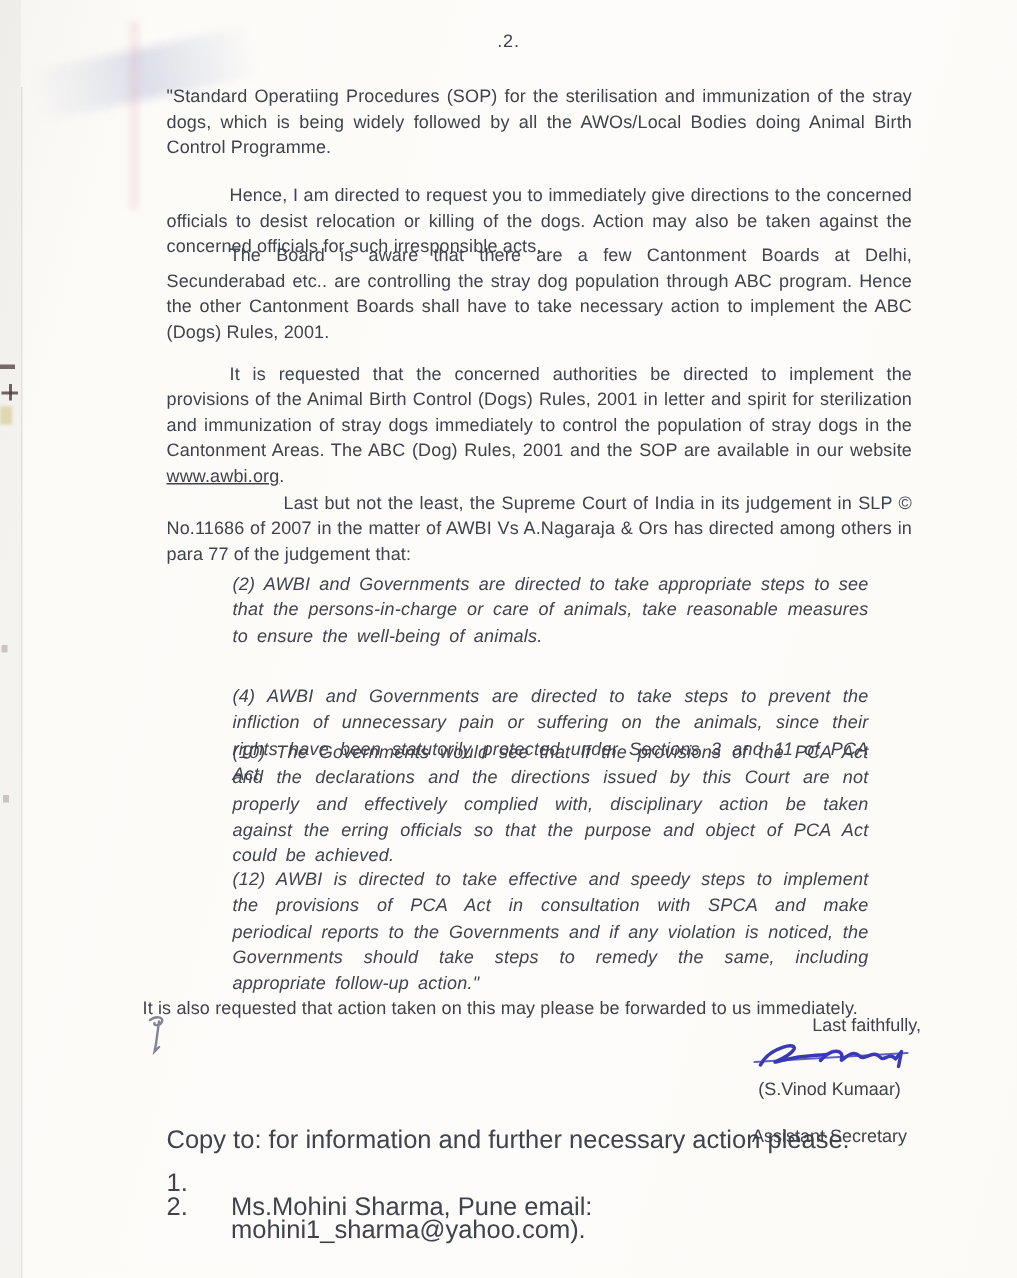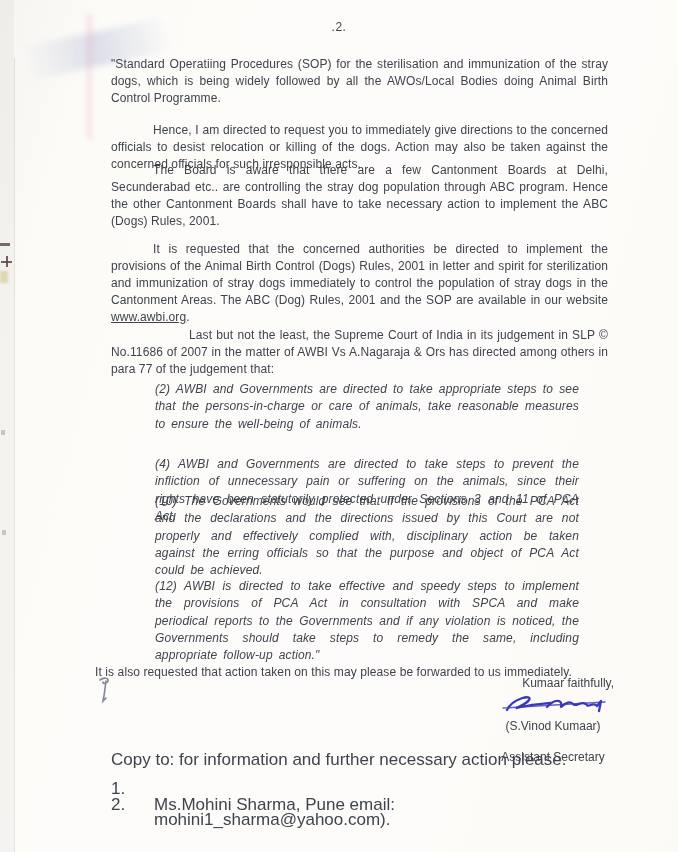--- a/index.html
+++ b/index.html
@@ -98,21 +98,21 @@
 
   <p class="para" style="top:652px;left:95px;width:513px;text-align:left;">It is also requested that action taken on this may please be forwarded to us immediately.</p>
 
   <div class="pen-mark">
     <svg width="16" height="28" viewBox="0 0 16 28">
       <path d="M3 4 C7 1, 12 2, 11 5 C10 8, 5 8, 6 6 M9 5 L7 20 M7 20 l-1 5 l3 -3" stroke="#5a5e78" stroke-width="1.6" fill="none" stroke-linecap="round"></path>
     </svg>
   </div>
 
   <div class="closing">
-    <span class="sal">Kumaar faithfully,</span>
+    <span class="sal">Last faithfully,</span>
     <div class="sig-wrap">
       <svg width="112" height="26" viewBox="0 0 112 26">
         <g stroke="#3a3ab8" stroke-width="2.3" fill="none" stroke-linecap="round" stroke-linejoin="round">
           <path d="M10 18 C16 6, 36 2, 32 8 C28 14, 12 18, 24 15 C40 11, 46 12, 54 11"></path>
           <path d="M50 15 C58 6, 66 8, 64 14 C63 18, 70 6, 76 12 C79 16, 85 7, 90 13 C92 16, 96 9, 100 14 L104 9 L102 19"></path>
           <path d="M6 16 L108 10" stroke-width="1.4" opacity="0.8"></path>
         </g>
       </svg>
     </div>
     <span class="name">(S.Vinod Kumaar)</span>

